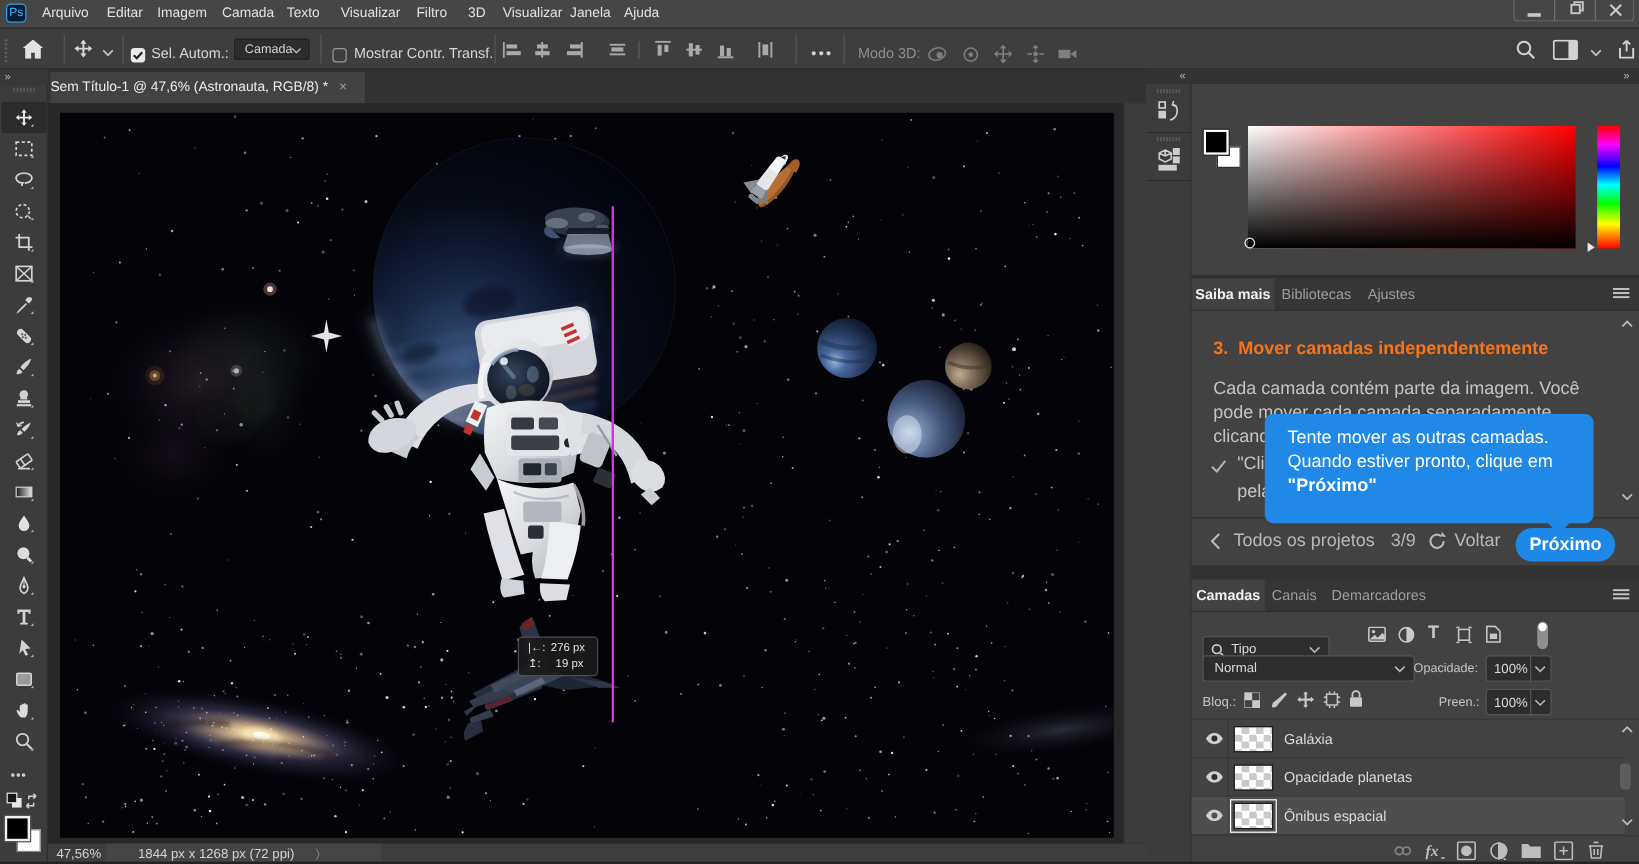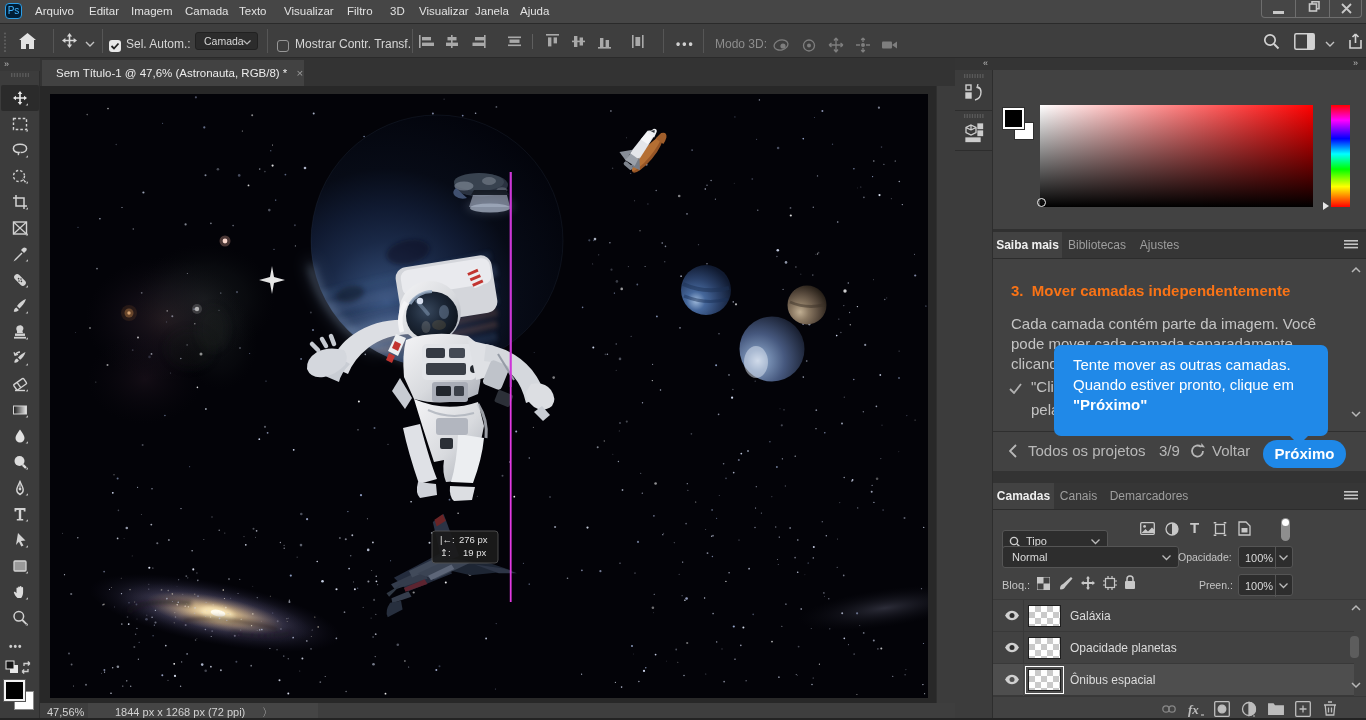--- a/index.html
+++ b/index.html
@@ -19,21 +19,21 @@
 #optbar .lbl{position:absolute;top:13px}
 .dd{position:absolute;background:#2c2c2c;border:1px solid #212121;border-radius:3px;color:#d6d6d6}
 
 #toolbar{position:absolute;left:0;top:58px;width:40px;height:662px;background:#3c3c3c;border-right:1px solid #2e2e2e}
 #toolbar .hdr{position:absolute;left:0;top:0;width:40px;height:13px;background:#383838;color:#bbb;font-size:9px;padding-left:4px;line-height:12px}
 .tool{position:absolute;left:3px;width:34px;height:26px;display:flex;align-items:center;justify-content:center}
 .tool.sel{left:1px;width:38px;background:#2b2b2b;border-radius:2px}
 
 #docarea{position:absolute;left:40px;top:58px;width:915px;height:662px;background:#282828}
 #tabbar{position:absolute;left:0;top:0;width:915px;height:28px;background:#333333}
-#doctab{position:absolute;left:2px;top:2px;width:262px;height:26px;background:#424242;color:#ececec;font-size:11.5px;line-height:26px;padding-left:14px}
+#doctab{position:absolute;left:2px;top:2px;width:262px;height:26px;background:#424242;color:#ececec;font-size:11.5px;line-height:26px;}
 #canvaswrap{position:absolute;left:10px;top:36px;width:878px;height:604px;background:#000}
 #vscroll{position:absolute;left:896px;top:28px;width:19px;height:617px;background:#3c3c3c;border-left:1px solid #2f2f2f}
 #statusbar{position:absolute;left:0;top:645px;width:915px;height:17px;background:#3e3e3e;color:#d2d2d2;font-size:11px}
 
 #dock{position:absolute;left:955px;top:58px;width:411px;height:662px;background:#3c3c3c}
 #iconstrip{position:absolute;left:0;top:0;width:38px;height:662px;background:#3c3c3c;border-right:1px solid #2d2d2d}
 #mainpanel{position:absolute;left:38px;top:0;width:373px;height:662px;background:#424242}
 .ptabs{position:absolute;left:0;width:373px;background:#363636;border-bottom:1px solid #2c2c2c}
 .ptab{position:absolute;top:0;height:100%;font-size:12px;color:#9e9e9e;text-align:center}
 .ptab.act{background:#424242;color:#f0f0f0;font-weight:bold;border-bottom:1px solid #424242}

